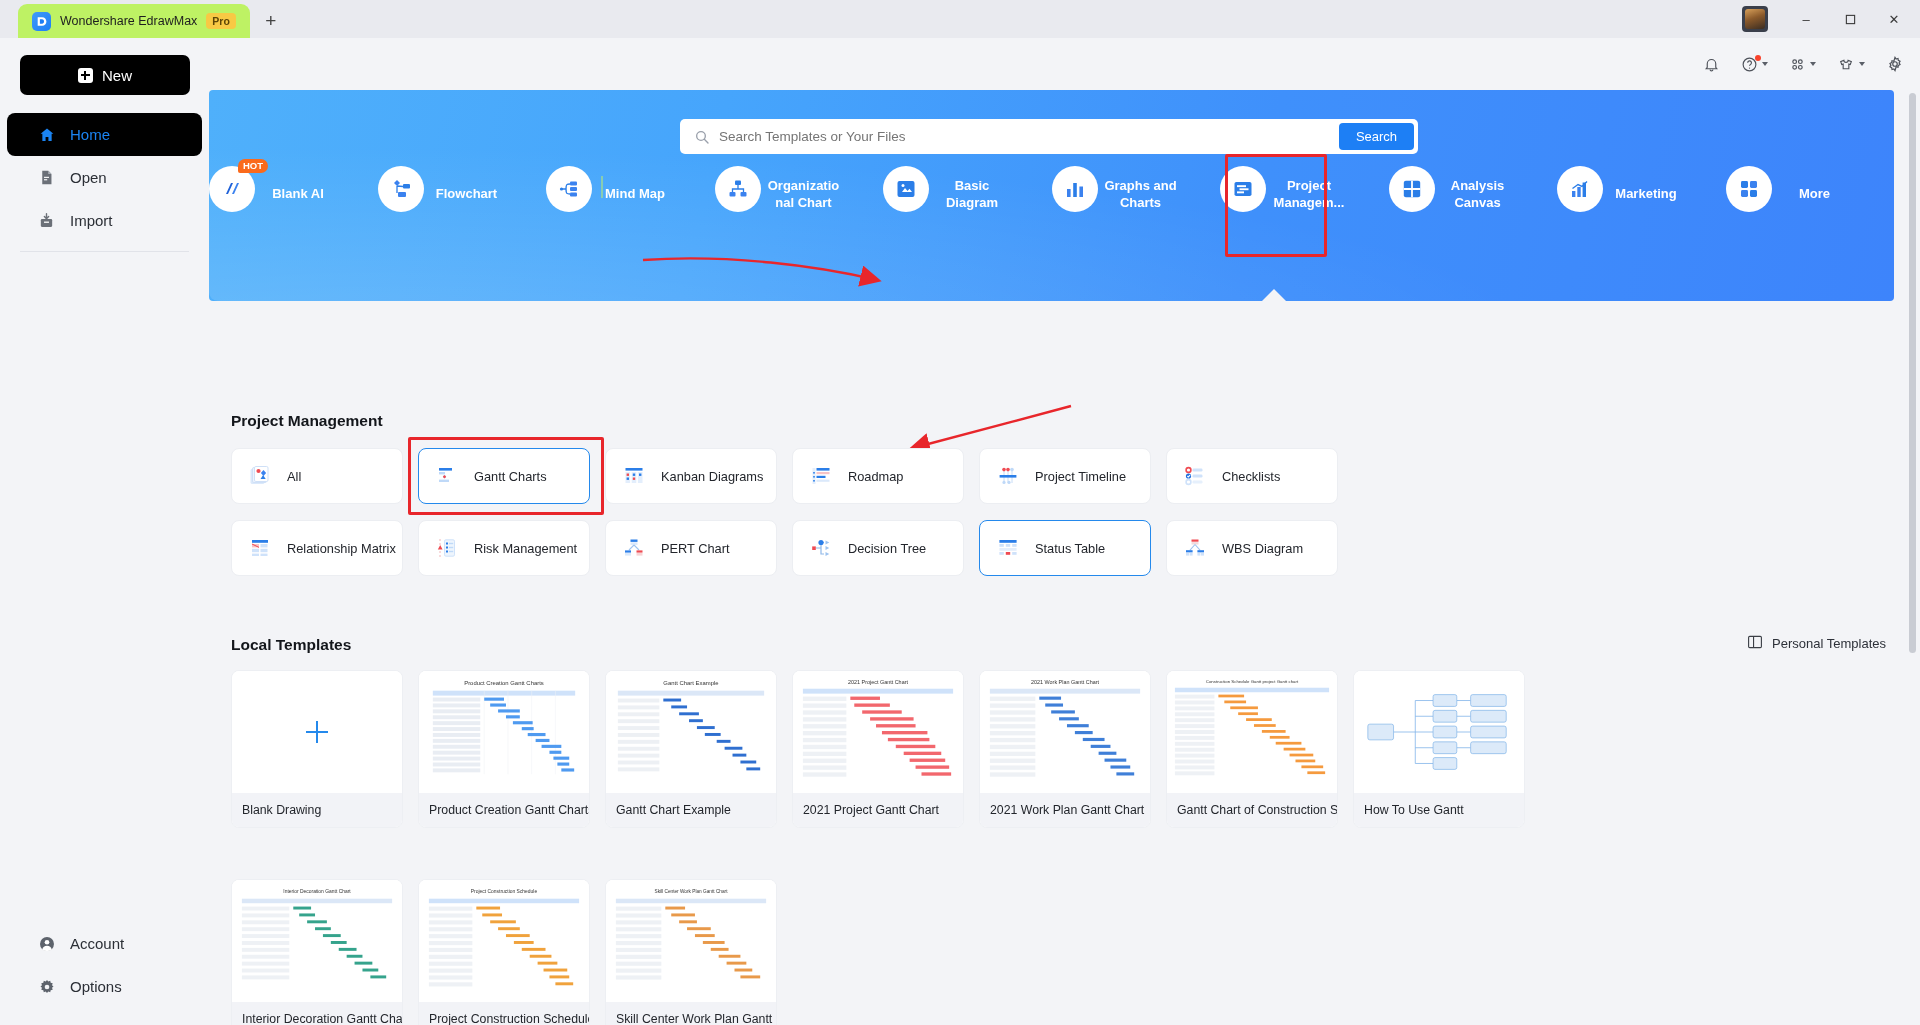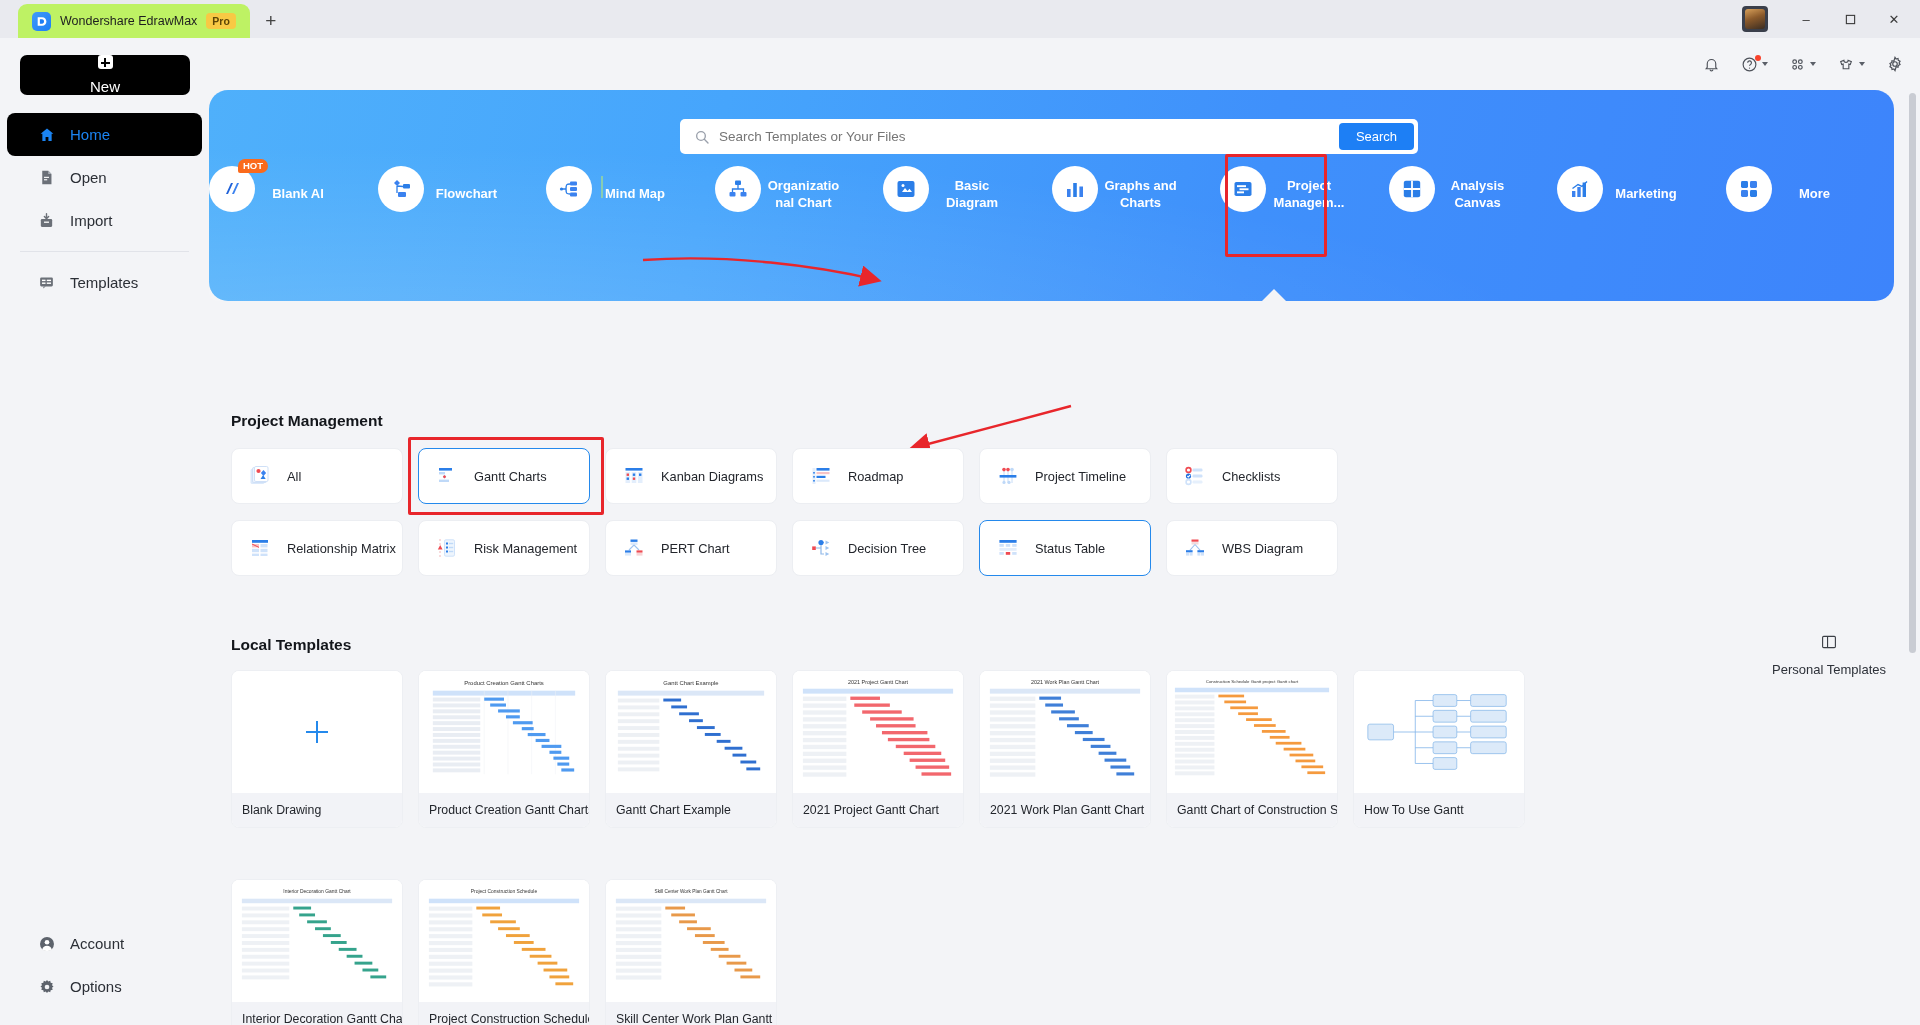--- a/index.html
+++ b/index.html
@@ -68,21 +68,21 @@
 
   
   .sidebar {
     position: absolute; top: 38px; left: 0; width: 209px; height: 987px;
     background: #f3f4f7;
   }
   .new-btn {
     position: absolute; left: 20px; top: 17px; width: 170px; height: 40px;
     background: #000; color: #fff; border-radius: 7px;
     display: flex; align-items: center; justify-content: center; gap: 9px;
-    font-size: 15px; cursor: pointer; flex-direction: column;
+    font-size: 15px; cursor: pointer;
   }
   .new-plus {
     width: 15px; height: 15px; background:#fff; border-radius:3px; position:relative;
   }
   .new-plus::before, .new-plus::after {
     content:""; position:absolute; background:#000;
   }
   .new-plus::before { left:3px; top:6.5px; width:9px; height:2px; }
   .new-plus::after  { left:6.5px; top:3px; width:2px; height:9px; }
 
@@ -101,21 +101,21 @@
   
   .main {
     position: absolute; left: 209px; top: 90px; width: 1711px; height: 935px;
     background: #f3f4f7; overflow: hidden;
   }
 
   
   .hero {
     position:absolute; left: 0; top: 0; width: 1685px; height: 211px;
     background: linear-gradient(103deg,#4fb0fb 0%,#46a5fc 30%,#3f90fb 62%,#3d84fb 100%);
-    border-radius: 19px;
+    border-radius: 4px;
   }
   .hero::before{
     content:""; position:absolute; inset:0; border-radius:9px;
     background: radial-gradient(ellipse at 8% 120%, rgba(255,255,255,.16), transparent 55%);
   }
   .searchbar {
     position:absolute; left: 471px; top: 29px; width: 738px; height: 35px;
     background:#fff; border-radius: 5px; display:flex; align-items:center; padding-left:14px;
   }
   .searchbar .sicon { color:#9aa0ab; display:flex; margin-right: 9px; }
@@ -179,21 +179,21 @@
   .tile-ico { width: 24px; height: 24px; flex:0 0 24px; }
   .tile-label { font-size: 12.8px; color:#23262c; white-space:nowrap; }
   .tile-wrap { position:relative; }
   .tile-redbox {
     position:absolute; left:-10px; top:-11px; width: 196px; height: 78px;
     border: 3px solid #e8262b; border-radius: 2px; pointer-events:none;
   }
 
   .personal {
     position:absolute; right: 34px; display:flex; align-items:center; gap:9px;
-    font-size: 13px; color:#2d3139; cursor:pointer;flex-direction:column;
+    font-size: 13px; color:#2d3139; cursor:pointer;
   }
 
   
   .cardrow { position:absolute; left: 22px; display:flex; gap: 15px; }
   .card {
     width: 172px; height: 158px; background:#fff; border-radius: 8px; overflow:hidden;
     display:flex; flex-direction:column; cursor:pointer; border:1px solid #edeff3;
   }
   .card-thumb { flex:1; position:relative; overflow:hidden; background:#fff; }
   .card-name {
@@ -317,33 +317,20 @@
       <span class="ico">
         <svg width="17" height="17" viewBox="0 0 24 24">
             <rect x="4" y="10" width="16" height="11" rx="1.6" fill="#6b7078"></rect>
             <path d="M12 2.5v7m0 0l-3-3m3 3l3-3" stroke="#6b7078" stroke-width="2" fill="none" stroke-linecap="round"></path>
             <rect x="8.5" y="13.5" width="7" height="1.8" fill="#fff"></rect>
           </svg>
       </span>
       <span>Import</span>
     </div>
     <div class="nav-sep"></div>
-    <div class="nav-item">
-      <span class="ico">
-        <svg width="17" height="17" viewBox="0 0 24 24">
-            <rect x="3" y="5" width="18" height="12.5" rx="1.8" fill="#6b7078"></rect>
-            <path d="M8 17.5l-1 3 4-3z" fill="#6b7078"></path>
-            <rect x="5.6" y="8" width="5" height="2" fill="#fff"></rect>
-            <rect x="12.4" y="8" width="6" height="2" fill="#fff"></rect>
-            <rect x="5.6" y="12" width="5" height="2" fill="#fff"></rect>
-            <rect x="12.4" y="12" width="6" height="2" fill="#fff"></rect>
-          </svg>
-      </span>
-      <span>Templates</span>
-    </div>
   </div>
 
   <div class="nav-bottom">
     <div class="nav-item">
       <span class="ico">
         <svg width="18" height="18" viewBox="0 0 24 24">
             <circle cx="12" cy="12" r="9.3" fill="#5d636c"></circle>
             <circle cx="12" cy="9.6" r="3.1" fill="#fff"></circle>
             <path d="M5.6 19.2a6.7 6.7 0 0112.8 0A9.2 9.2 0 0112 21.3a9.2 9.2 0 01-6.4-2.1z" fill="#fff"></path>
           </svg>

